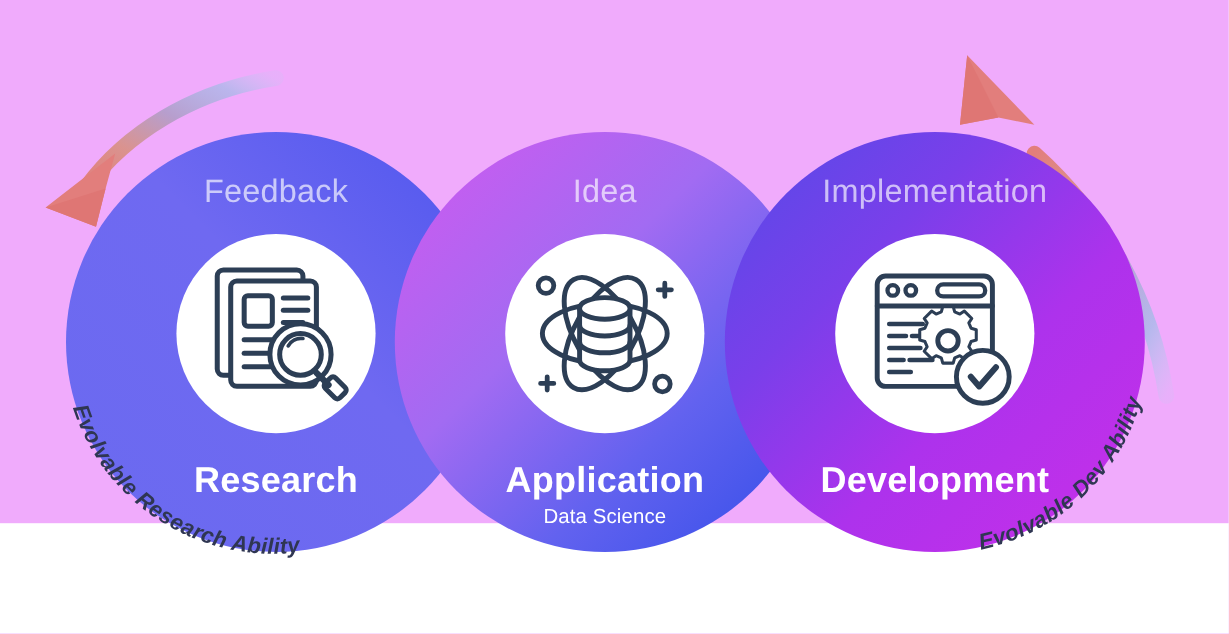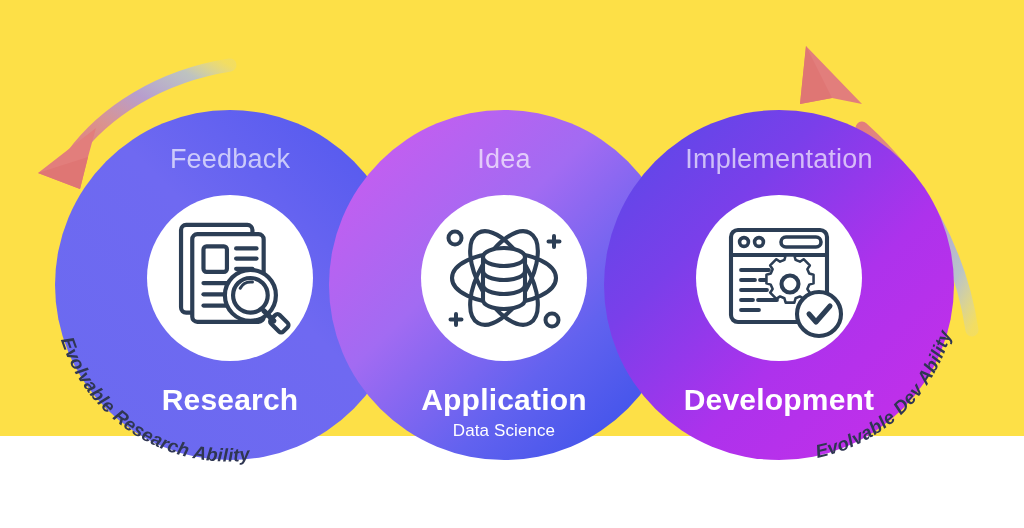--- a/index.html
+++ b/index.html
@@ -5,21 +5,21 @@
   html,body{margin:0;padding:0;}
   body{
     width:1024px;height:528px;
     background:#ffffff;
     font-family:"Liberation Sans", sans-serif;
     overflow:hidden;
   }
   #stage{
     position:relative;
     width:1024px;height:436px;
-    background:#fde047;
+    background:#f0abfc;
   }
   #stage svg.layer{
     position:absolute;left:0;top:0;
     width:1024px;height:528px;
     display:block;
   }
   .top-label{
     font-size:27px;
     font-weight:400;
     fill:#ffffff;

